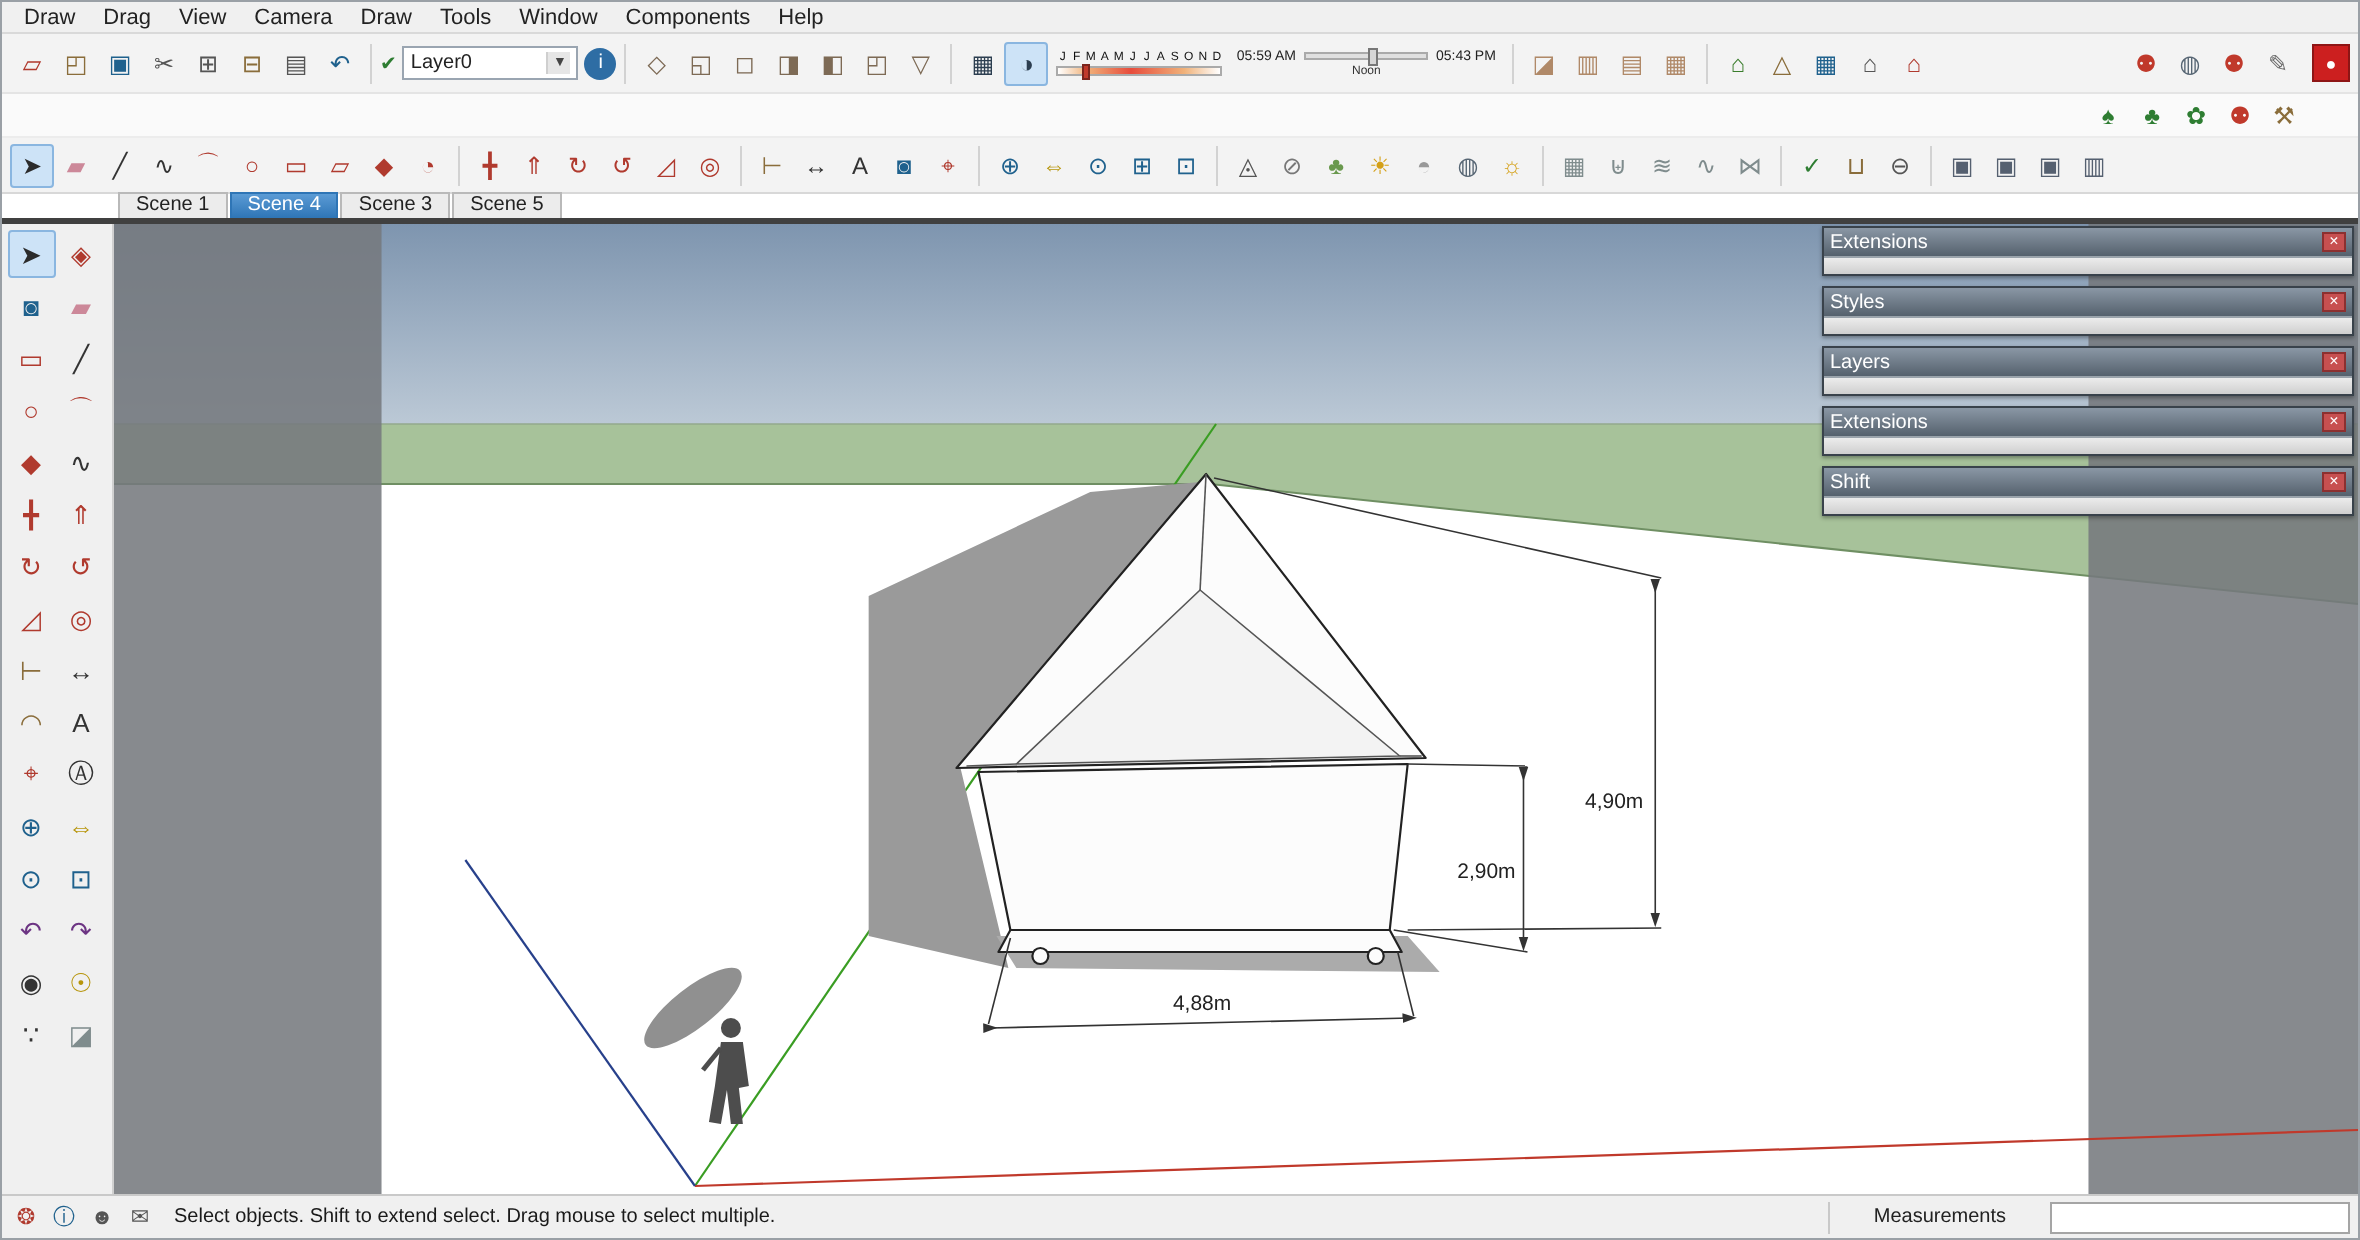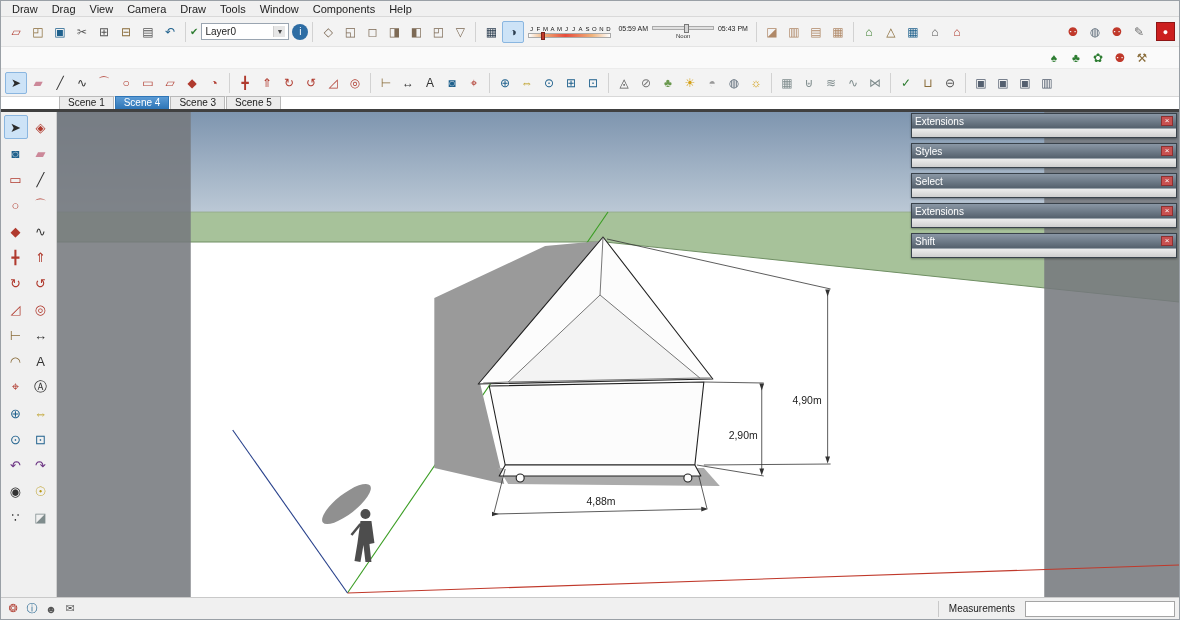--- a/index.html
+++ b/index.html
@@ -70,21 +70,21 @@
   .panel-header { height:14px; background:linear-gradient(#8a97a5,#55616d); color:#fff; font-size:10px;
                   display:flex; align-items:center; justify-content:space-between; padding:0 3px; cursor:default; }
   .panel-close { width:12px; height:10px; background:#c75050; border:1px solid #8c3030; color:#fff; font-size:8px;
                  line-height:8px; text-align:center; cursor:default; }
   .panel-body { height:9px; background:linear-gradient(#ececec,#cfcfcf); border-top:1px solid #9aa3ab; }
 
   
   .statusbar { height:22px; background:#f0f0f0; border-top:1px solid #c9c9c9; display:flex; align-items:center; padding:0 4px; gap:3px; }
   .sbicon { width:16px; height:16px; display:flex; align-items:center; justify-content:center; font-size:11px; }
   .hint { font-size:10px; color:#1a1a1a; margin-left:6px; }
-  .sb-right { margin-left:auto; display:flex; align-items:center; gap:10px; }
+  .sb-right { margin-left:auto; display:flex; align-items:center; gap:22px; }
   .sb-sep { width:1px; height:16px; background:#c9c9c9; }
   .meas-label { font-size:10px; color:#222; }
   .meas-input { width:150px; height:16px; border:1px solid #a5a5a5; background:#fff; font-size:10px; padding:0 3px;
                 font-family:"Liberation Sans", sans-serif; }
 </style>
 </head>
 <body>
 
 <div class="menubar">
   <div style="display:flex">
@@ -384,21 +384,21 @@
         </div>
           <div class="panel">
           <div class="panel-header">
             <span>Styles</span>
             <span class="panel-close">×</span>
           </div>
           <div class="panel-body"></div>
         </div>
           <div class="panel">
           <div class="panel-header">
-            <span>Select</span>
+            <span>Layers</span>
             <span class="panel-close">×</span>
           </div>
           <div class="panel-body"></div>
         </div>
           <div class="panel">
           <div class="panel-header">
             <span>Extensions</span>
             <span class="panel-close">×</span>
           </div>
           <div class="panel-body"></div>
@@ -416,18 +416,19 @@
 </div>
 
 <div class="statusbar">
   <span style="display:flex;gap:3px">
 
   <span class="sbicon" style="color: rgb(176, 58, 46);">❂</span>
       <span class="sbicon" style="color: rgb(31, 97, 141);">ⓘ</span>
       <span class="sbicon" style="color: rgb(85, 85, 85);">☻</span>
       <span class="sbicon" style="color: rgb(85, 85, 85);">✉</span>
     </span>
+  <span class="hint">Select objects. Shift to extend select. Drag mouse to select multiple.</span>
   <span class="sb-right">
     <span class="sb-sep"></span>
     <span class="meas-label">Measurements</span>
     <input class="meas-input" value="" style="">
   </span>
 </div>
 
 </body></html>

